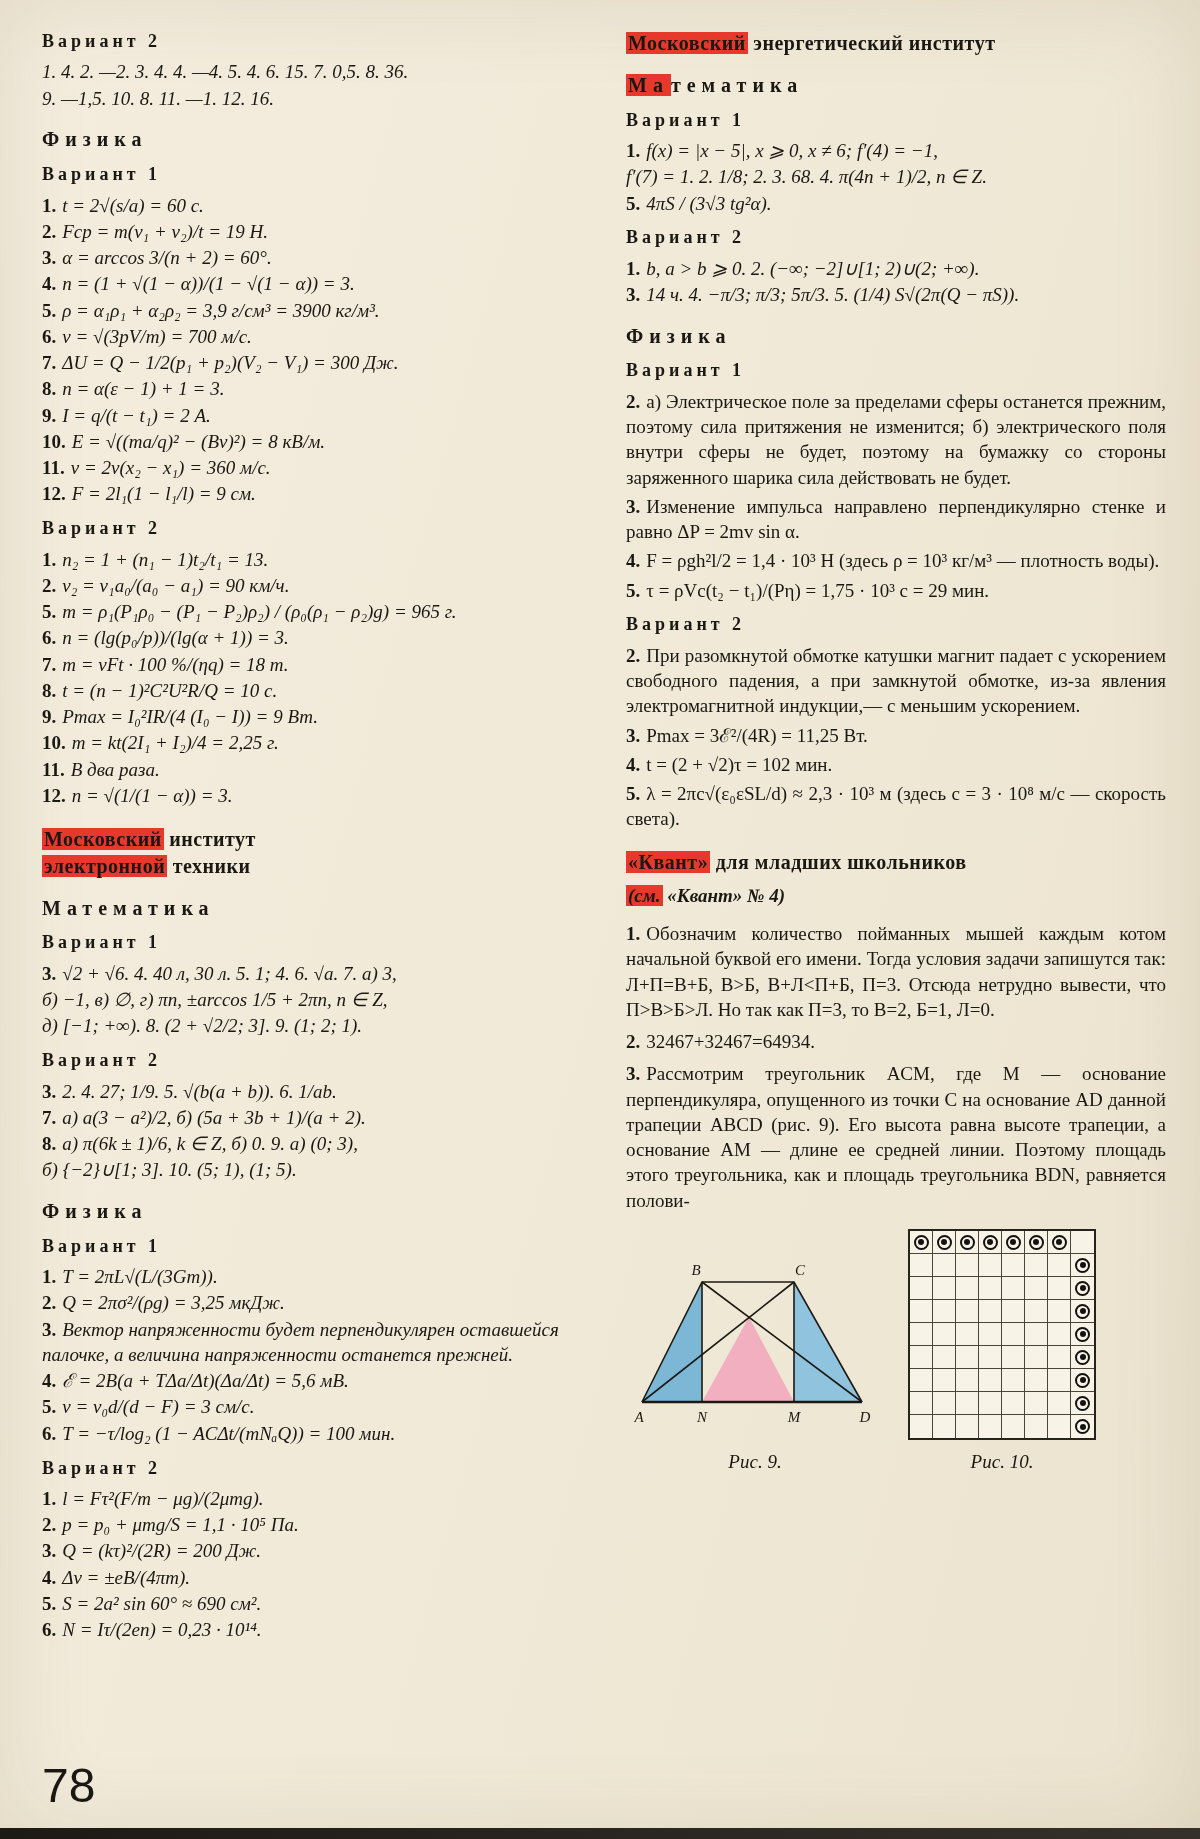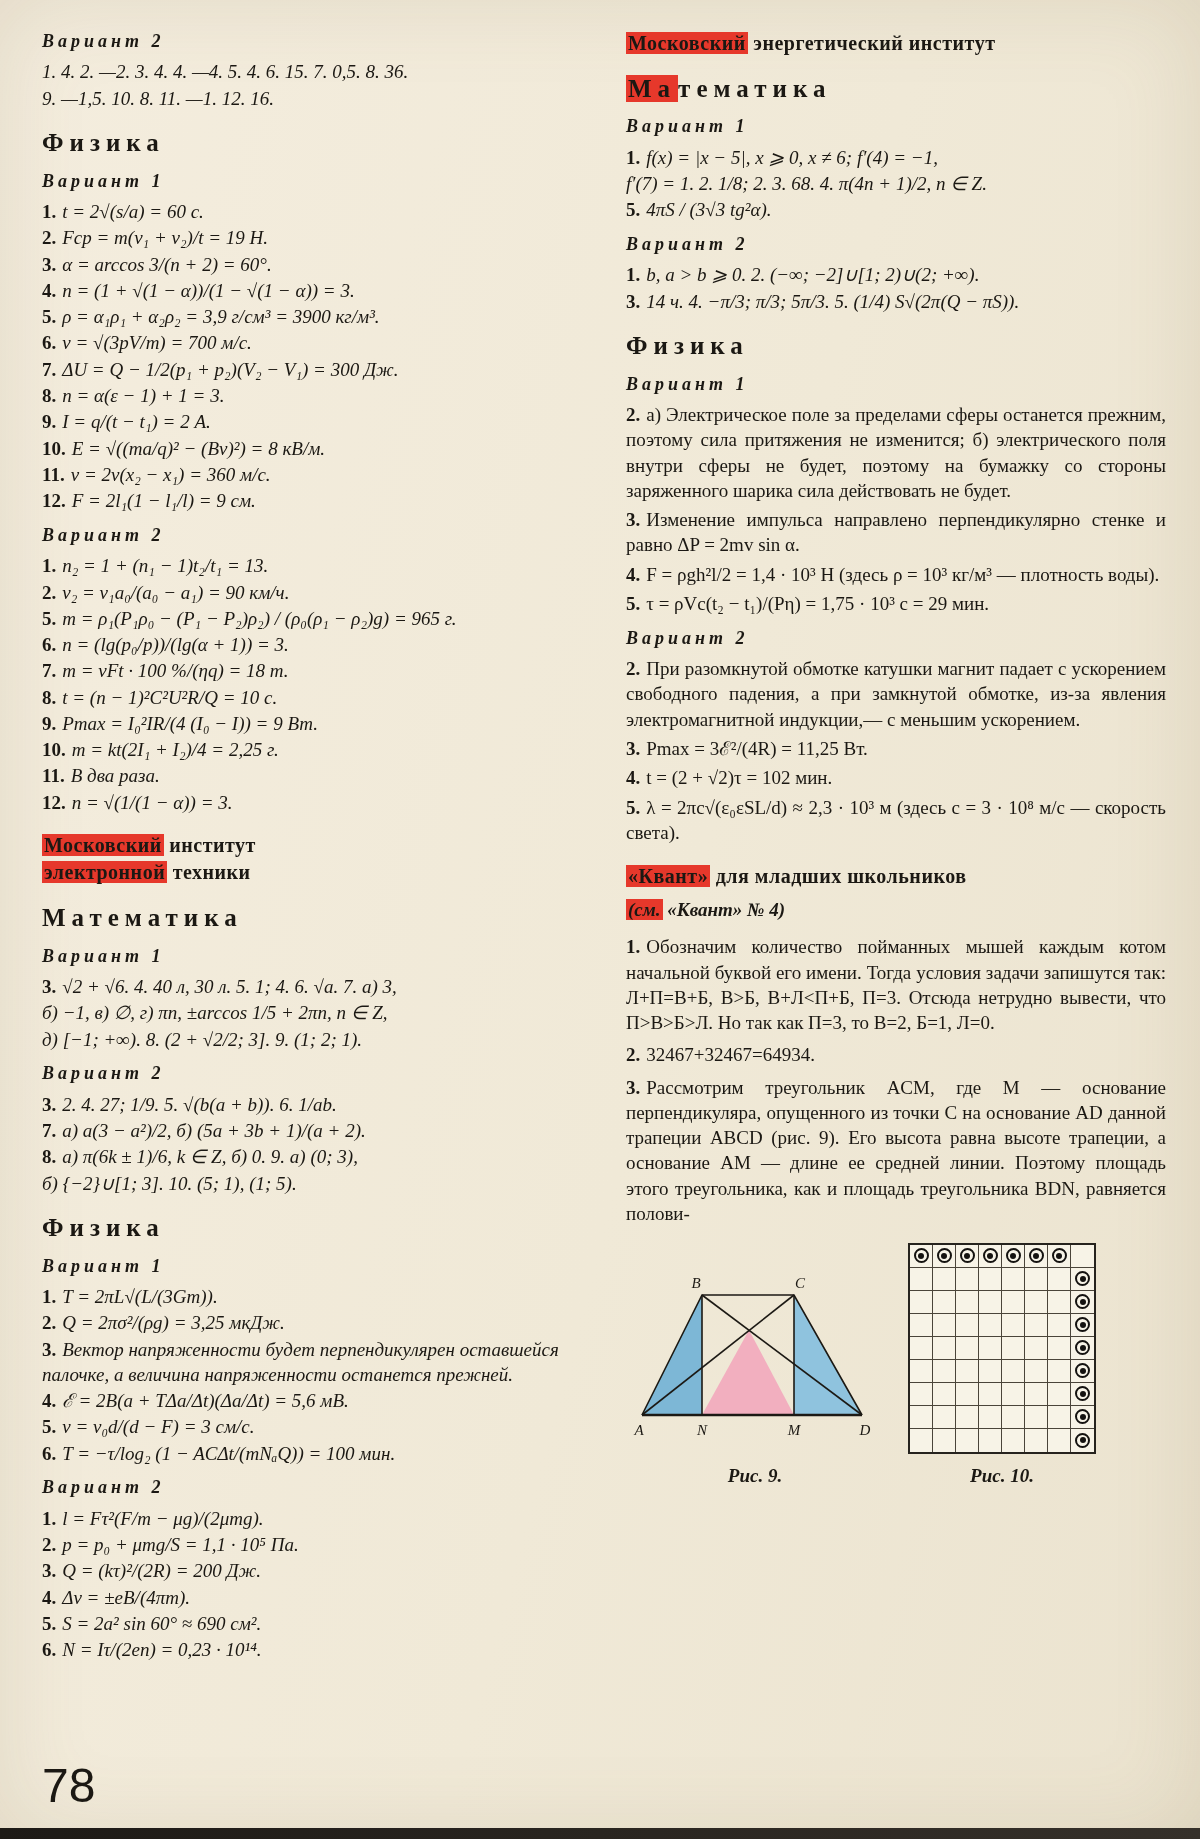--- a/index.html
+++ b/index.html
@@ -7,39 +7,39 @@
   body { width: 1200px; background: #efe8d6; font-family: "Liberation Serif", serif; color: #1b1813; }
 
   .page { position: relative; width: 1200px; height: 1839px; overflow: hidden;
           padding: 30px 40px 0 42px;
           background: linear-gradient(105deg, #f4edde 0%, #f0e9d7 55%, #ebe3cf 100%);
           box-shadow: inset 0 0 90px rgba(120,100,60,0.14); }
 
   .columns { display: flex; gap: 44px; }
   .col { width: 540px; flex: 0 0 540px; font-size: 19px; line-height: 1.33; }
 
-  .section-h { font-size: 25px; font-weight: 700; letter-spacing: 6px; margin: 15px 0 7px; }
-  .variant-h { font-size: 18px; font-weight: 700; letter-spacing: 4px; margin: 10px 0 5px; font-style: italic; }
+  .section-h { font-size: 20px; font-weight: 700; letter-spacing: 6px; margin: 15px 0 7px; }
+  .variant-h { font-size: 18px; font-weight: 700; letter-spacing: 4px; margin: 10px 0 5px; }
   .inst-h    { font-size: 20px; font-weight: 700; letter-spacing: 0.5px; margin: 17px 0 7px; line-height: 1.35; }
   .mt0 { margin-top: 0 !important; }
 
   .red { background: #e6382b; padding: 0 2px; }
 
   .lines .line { padding: 0.5px 0; }
   .num { font-weight: 700; font-style: normal; padding-right: 6px; }
   .num:empty { padding-right: 0; }
   .formula .txt { font-style: italic; }
   .prose .line { text-align: justify; margin-bottom: 3px; }
   .kvant-items .line { margin-bottom: 6px; }
 
   .kvant-sub { font-weight: 700; font-style: italic; font-size: 19px; margin: 0 0 12px; }
 
   .figures { display: flex; align-items: flex-end; gap: 28px; margin-top: 16px; padding-left: 4px; }
   figure.fig { margin: 0; text-align: center; }
-  .caption { font-weight: 700; font-style: italic; margin-top: 9px; font-size: 19px; }
+  .caption { font-weight: 400; font-style: italic; margin-top: 9px; font-size: 19px; }
 
   .grid { display: grid; grid-auto-rows: 23px; border: 2px solid #26231e; background: #f7f3e7; width: max-content; }
   .cell { width: 23px; height: 23px; border-right: 1px solid #4a443a; border-bottom: 1px solid #4a443a;
           display: flex; align-items: center; justify-content: center; }
   .cell:nth-child(8n) { border-right: none; }
   .cell:nth-last-child(-n+8) { border-bottom: none; }
   .target { width: 15px; height: 15px; border: 2px solid #141210; border-radius: 50%;
             display: flex; align-items: center; justify-content: center; }
   .target::after { content: ""; width: 6px; height: 6px; border-radius: 50%; background: #141210; }
 

